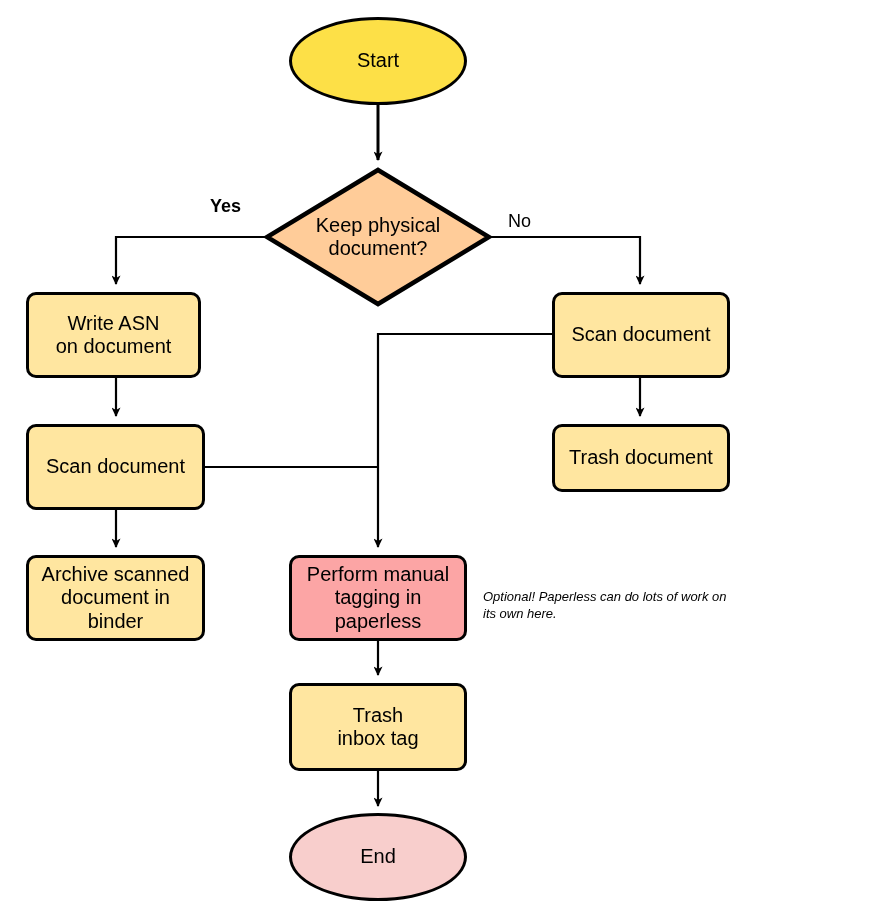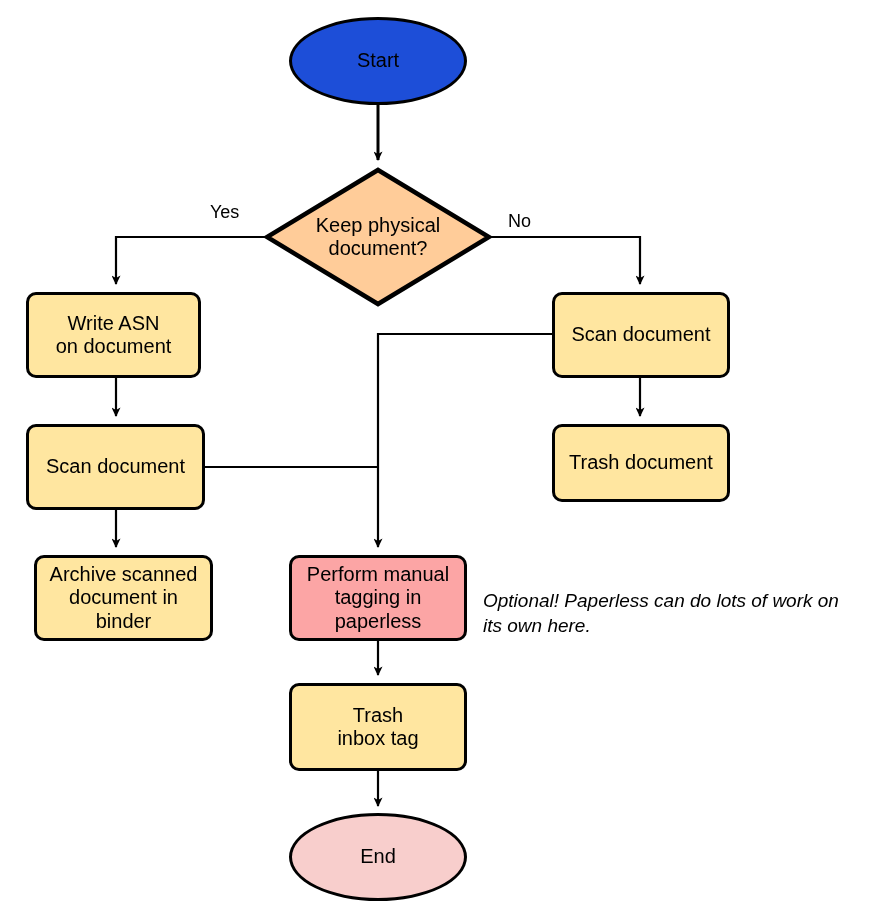--- a/index.html
+++ b/index.html
@@ -70,21 +70,21 @@
     white-space: pre-line;
   }
   .edge-label {
     position: absolute;
     font-size: 18px;
     color: #000000;
     white-space: nowrap;
   }
   .note-text {
     position: absolute;
-    font-size: 19px;
+    font-size: 13px;
     font-style: italic;
     line-height: 1.3;
     color: #000000;
     white-space: pre-line;
   }
 </style>
 </head>
 <body>
 
 <div id="flowchart-root">
@@ -110,56 +110,56 @@
 
     <path d="M 552 334 L 378 334 L 378 547" stroke="#000000" stroke-width="2.2" fill="none" marker-end="url(#arrow)"></path>
 
     <path d="M 205 467 L 378 467" stroke="#000000" stroke-width="2.2" fill="none"></path>
 
     <path d="M 378 641 L 378 675" stroke="#000000" stroke-width="2.2" fill="none" marker-end="url(#arrow)"></path>
 
     <path d="M 378 771 L 378 806" stroke="#000000" stroke-width="2.2" fill="none" marker-end="url(#arrow)"></path>
   </svg>
 
-  <div class="node node-terminal" style="left:289px; top:17px; width:178px; height:88px; background:#1d4ed8;">
+  <div class="node node-terminal" style="left:289px; top:17px; width:178px; height:88px; background:#fde047;">
     <span>Start</span>
   </div>
 
   <div class="node-decision-wrap" style="left:264px; top:167px; width:228px; height:140px;">
     <svg class="node-decision-shape" width="228" height="140" viewBox="0 0 228 140">
       <polygon points="114,3 225,70 114,137 3,70" fill="#ffcc99" stroke="#000000" stroke-width="4.5" stroke-linejoin="miter"></polygon>
     </svg>
     <div class="node-decision-label">Keep physical
 document?</div>
   </div>
 
-  <div class="edge-label" style="left:210px; top:202px;">Yes</div>
+  <div class="edge-label" style="left:210px; top:196px;font-weight:bold;">Yes</div>
 
   <div class="edge-label" style="left:508px; top:211px;">No</div>
 
   <div class="node node-process" style="left:26px; top:292px; width:175px; height:86px; background:#ffe6a0;">
     <span>Write ASN
 on document</span>
   </div>
 
   <div class="node node-process" style="left:26px; top:424px; width:179px; height:86px; background:#ffe6a0;">
     <span>Scan document</span>
   </div>
 
-  <div class="node node-process" style="left:26px; top:555px; width:179px; height:86px; background:#ffe6a0;margin-left:8px;">
+  <div class="node node-process" style="left:26px; top:555px; width:179px; height:86px; background:#ffe6a0;">
     <span>Archive scanned
 document in
 binder</span>
   </div>
 
   <div class="node node-process" style="left:552px; top:292px; width:178px; height:86px; background:#ffe6a0;">
     <span>Scan document</span>
   </div>
 
-  <div class="node node-process" style="left:552px; top:424px; width:178px; height:78px; background:#ffe6a0;">
+  <div class="node node-process" style="left:552px; top:424px; width:178px; height:68px; background:#ffe6a0;">
     <span>Trash document</span>
   </div>
 
   <div class="node node-process" style="left:289px; top:555px; width:178px; height:86px; background:#fca5a5;">
     <span>Perform manual
 tagging in
 paperless</span>
   </div>
 
   <div class="node node-process" style="left:289px; top:683px; width:178px; height:88px; background:#ffe6a0;">

